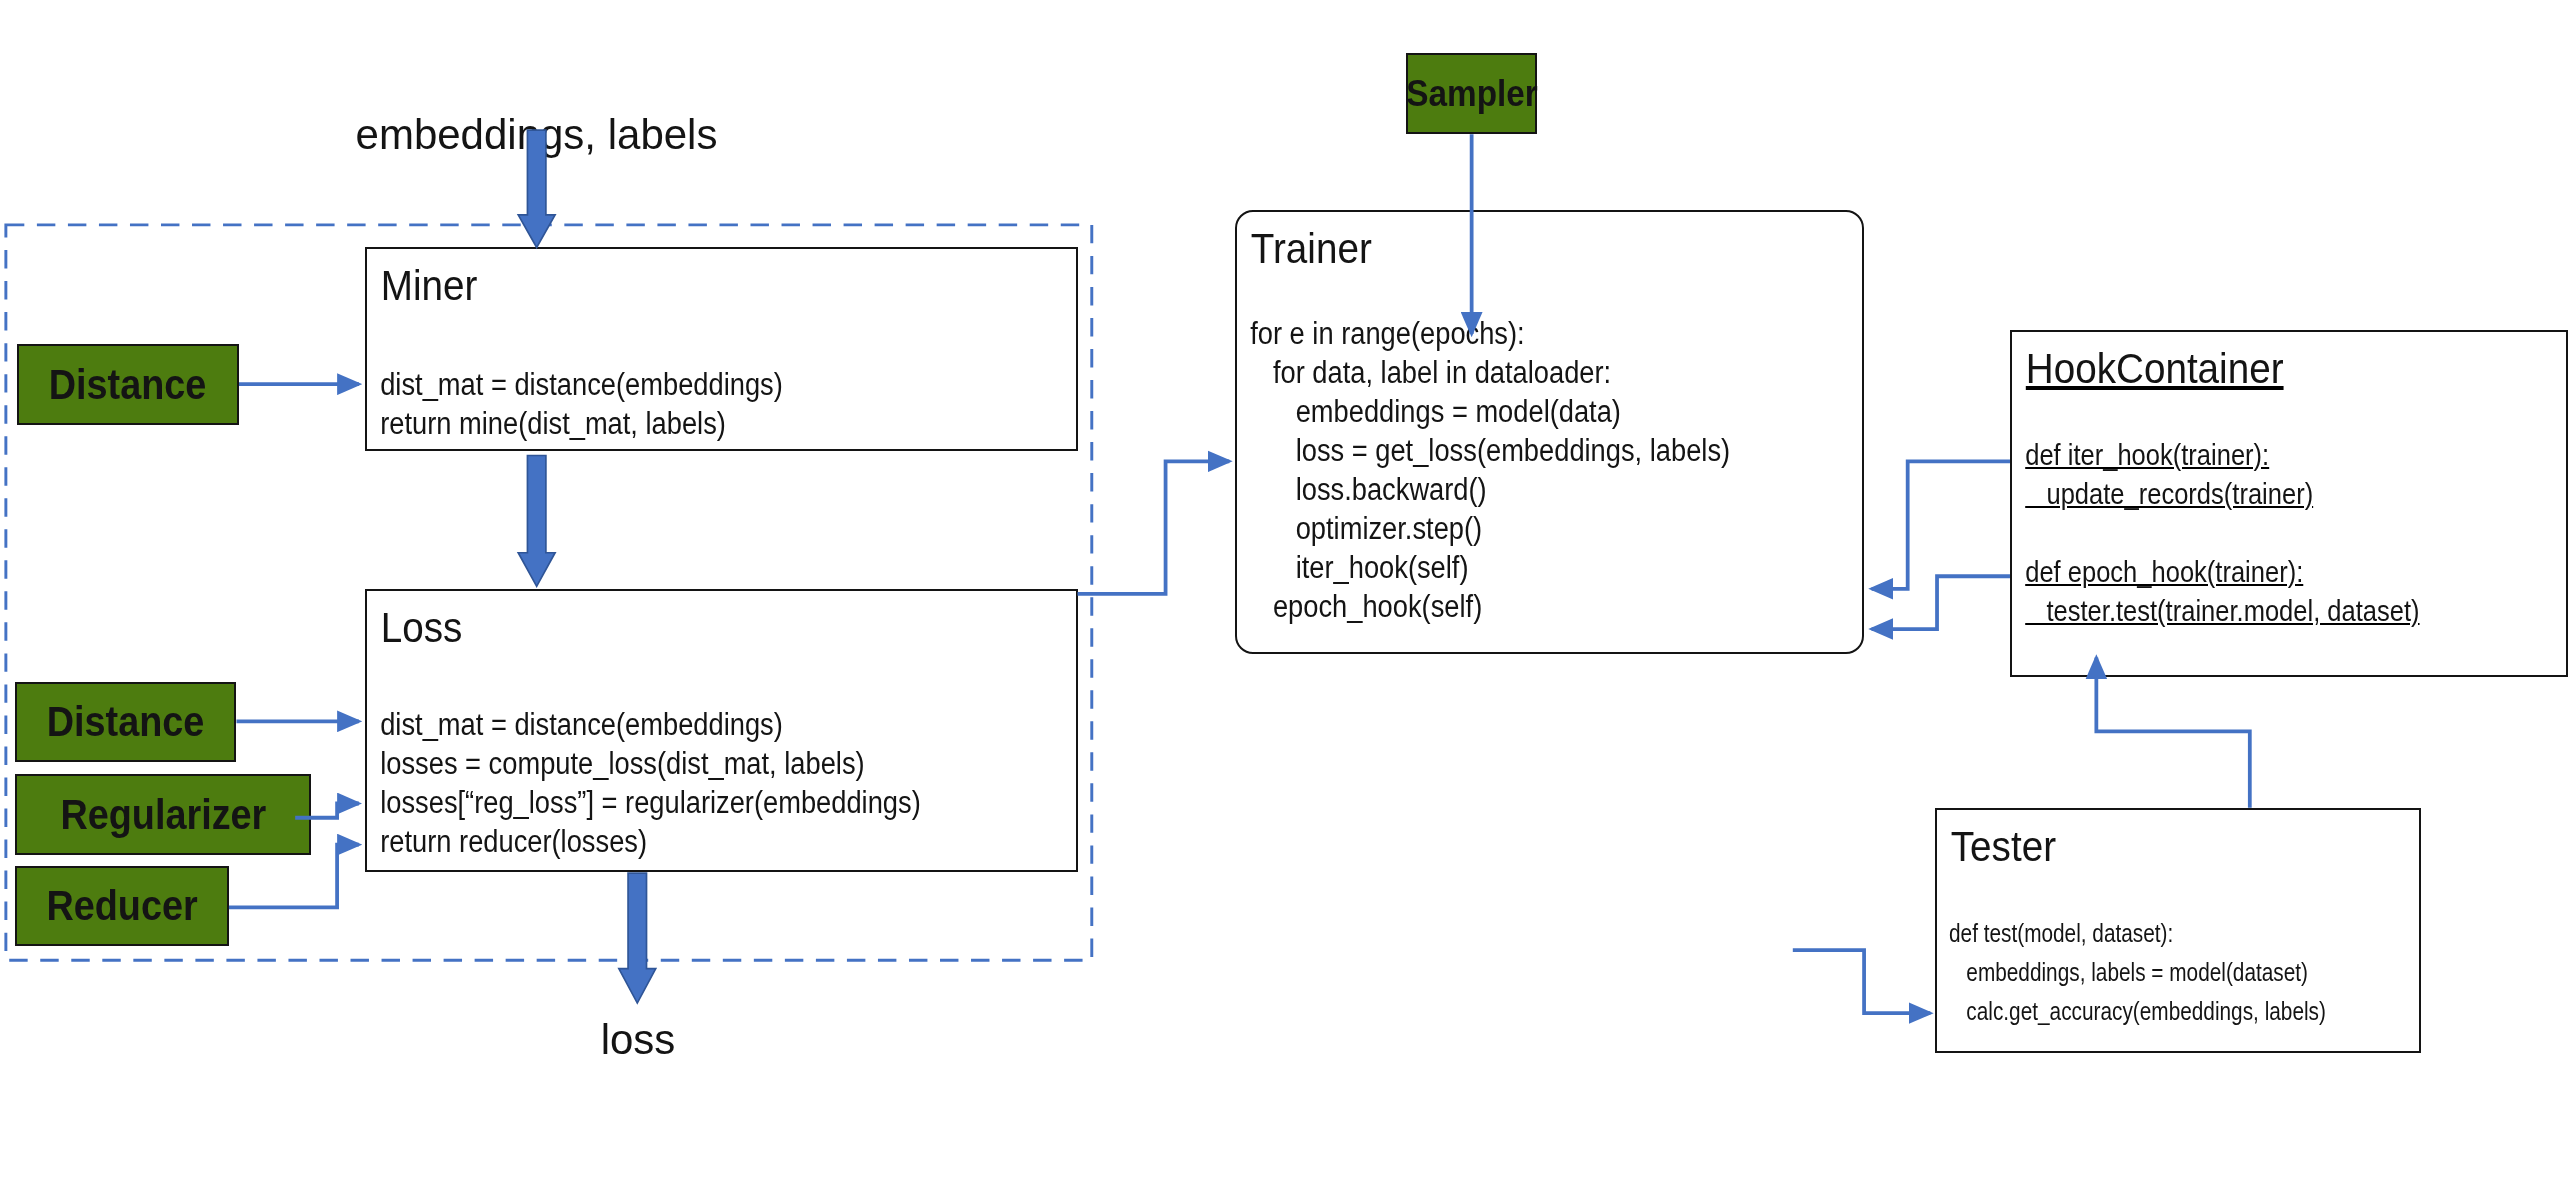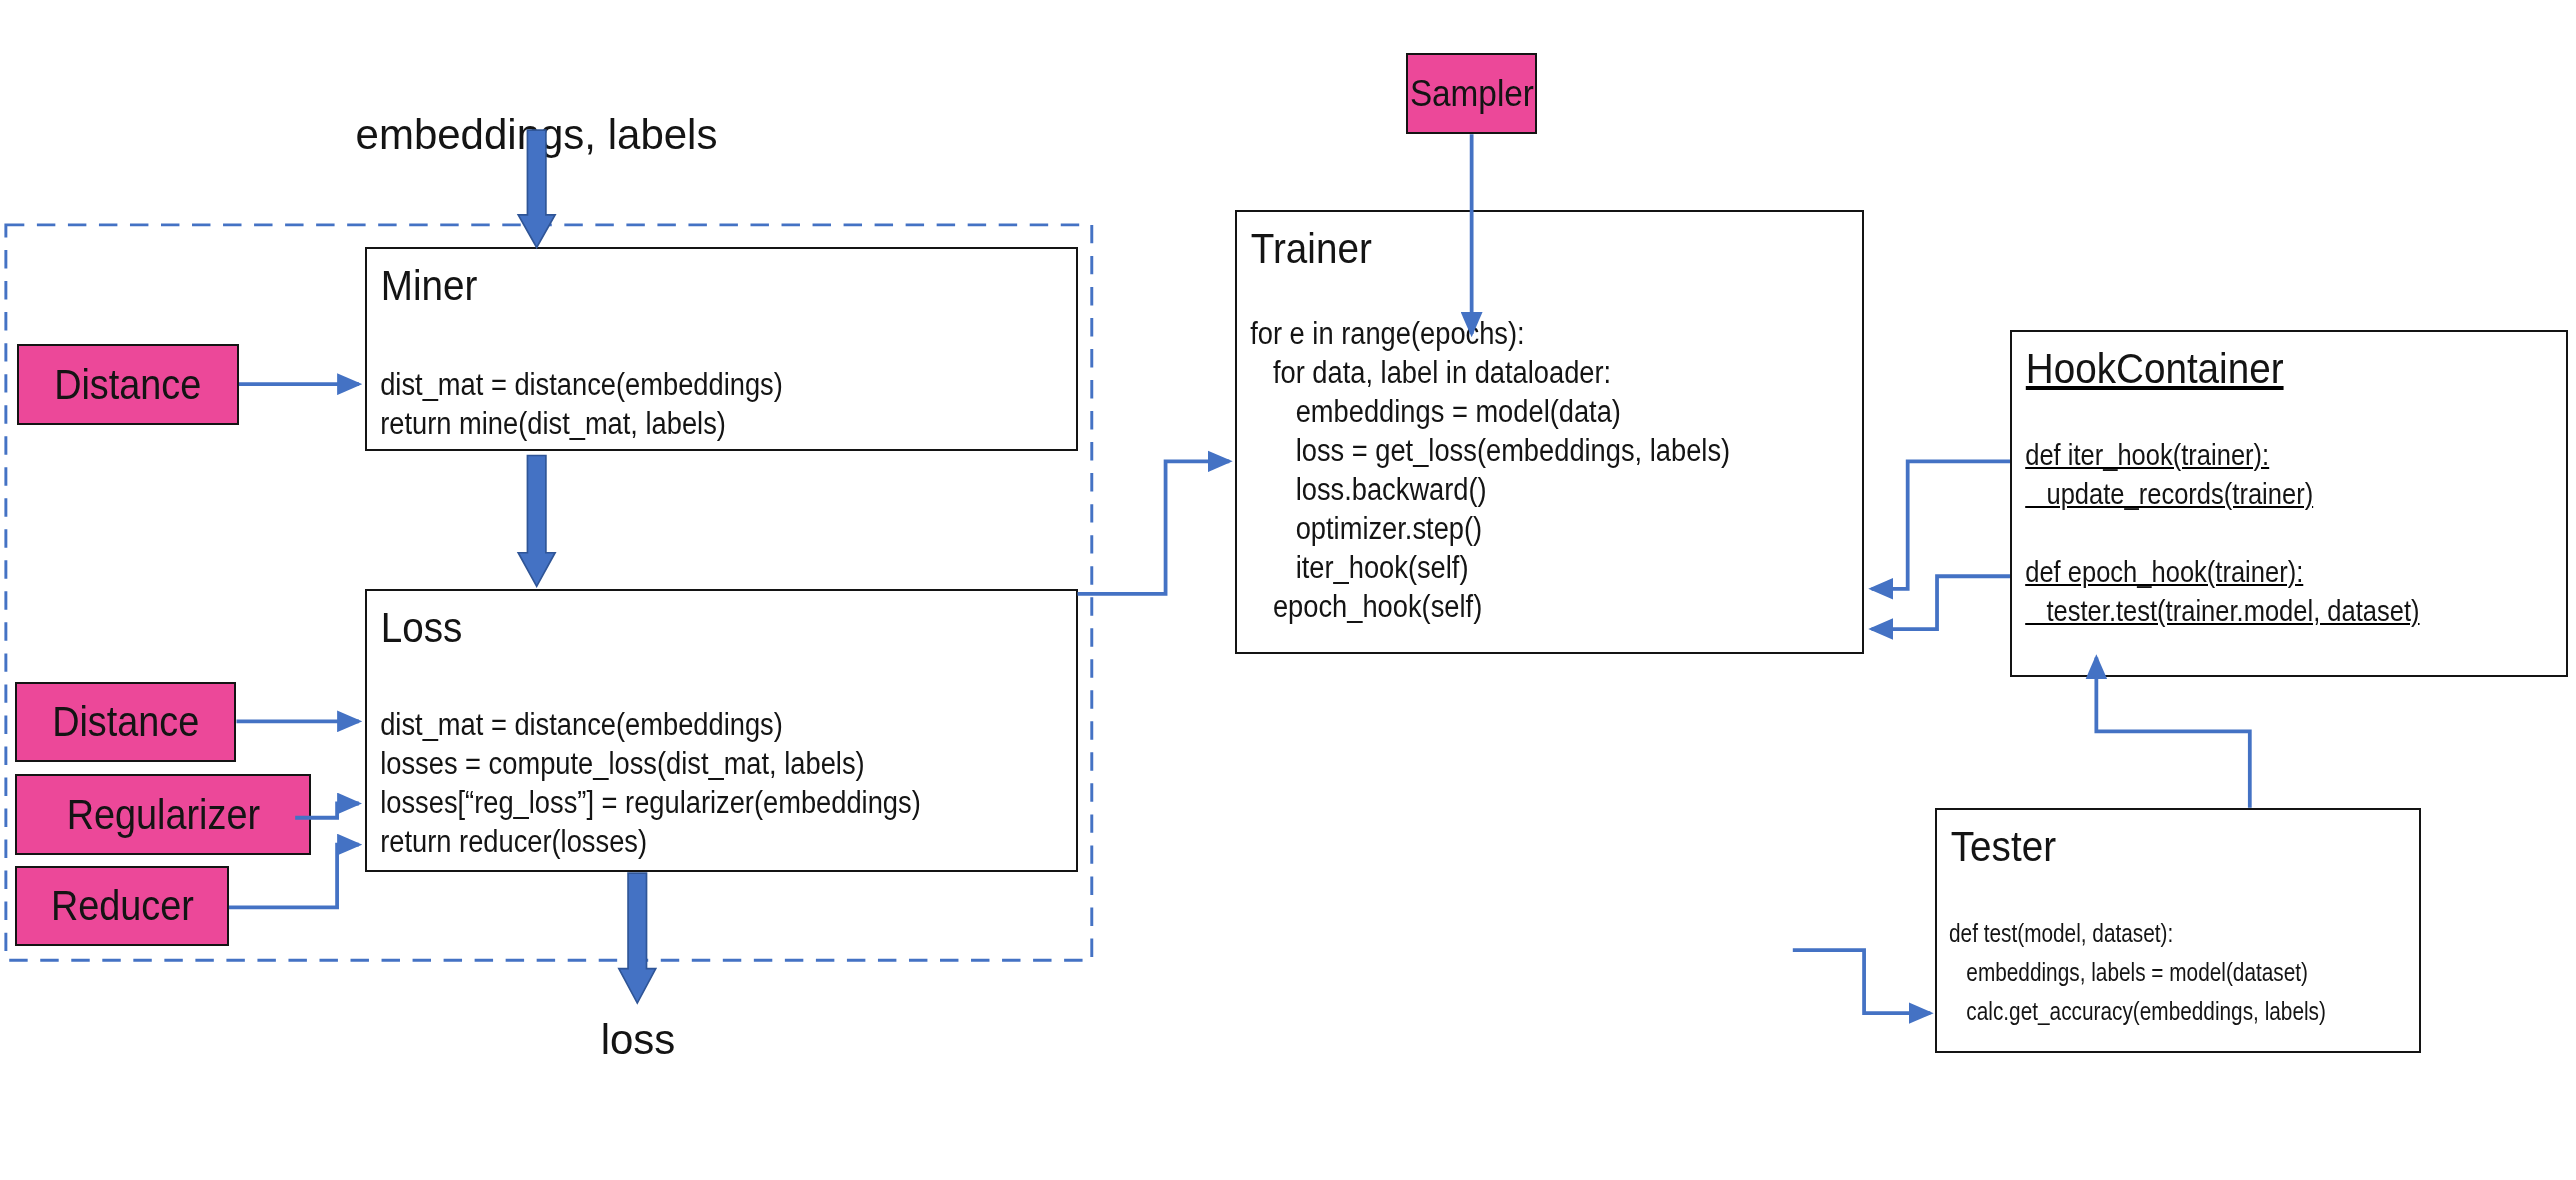--- a/index.html
+++ b/index.html
@@ -46,27 +46,28 @@
   }
   .code-gap-miner   { margin-top: 54px; }
   .code-gap-loss    { margin-top: 52px; line-height: 39px; }
   .code-gap-trainer { margin-top: 40px; }
   .code-gap-hook    { margin-top: 42px; font-size: 29px; }
   .code-gap-ac      { margin-top: 42px; font-size: 29px; }
   .code-gap-tester  { margin-top: 42px; font-size: 26px; transform: scaleX(0.8); }
   
   .small-box {
     position: absolute;
-    background: #ec4899;
+    background: #4d7c0f;
     border: 2.5px solid #141414;
     box-sizing: border-box;
     display: flex;
     align-items: center;
     justify-content: center;
     z-index: 1;
+    font-weight: bold;
   }
   .small-box .label {
     font-size: 42px;
     color: #141414;
     transform: scaleX(0.9);
     white-space: nowrap;
   }
   
   .flow-label {
     position: absolute;
@@ -117,21 +118,21 @@
   </div>
 
   <div class="box" style="left:365px; top:589px; width:713px; height:283px;">
     <div class="box-title">Loss</div>
     <pre class="box-code code-gap-loss">dist_mat = distance(embeddings)
 losses = compute_loss(dist_mat, labels)
 losses[“reg_loss”] = regularizer(embeddings)
 return reducer(losses)</pre>
   </div>
 
-  <div class="box" style="left:1235px; top:210px; width:629px; height:444px;">
+  <div class="box" style="left:1235px; top:210px; width:629px; height:444px;border-radius:18px;">
     <div class="box-title">Trainer</div>
     <pre class="box-code code-gap-trainer">for e in range(epochs):
    for data, label in dataloader:
       embeddings = model(data)
       loss = get_loss(embeddings, labels)
       loss.backward()
       optimizer.step()
       iter_hook(self)
    epoch_hook(self)</pre>
   </div>

